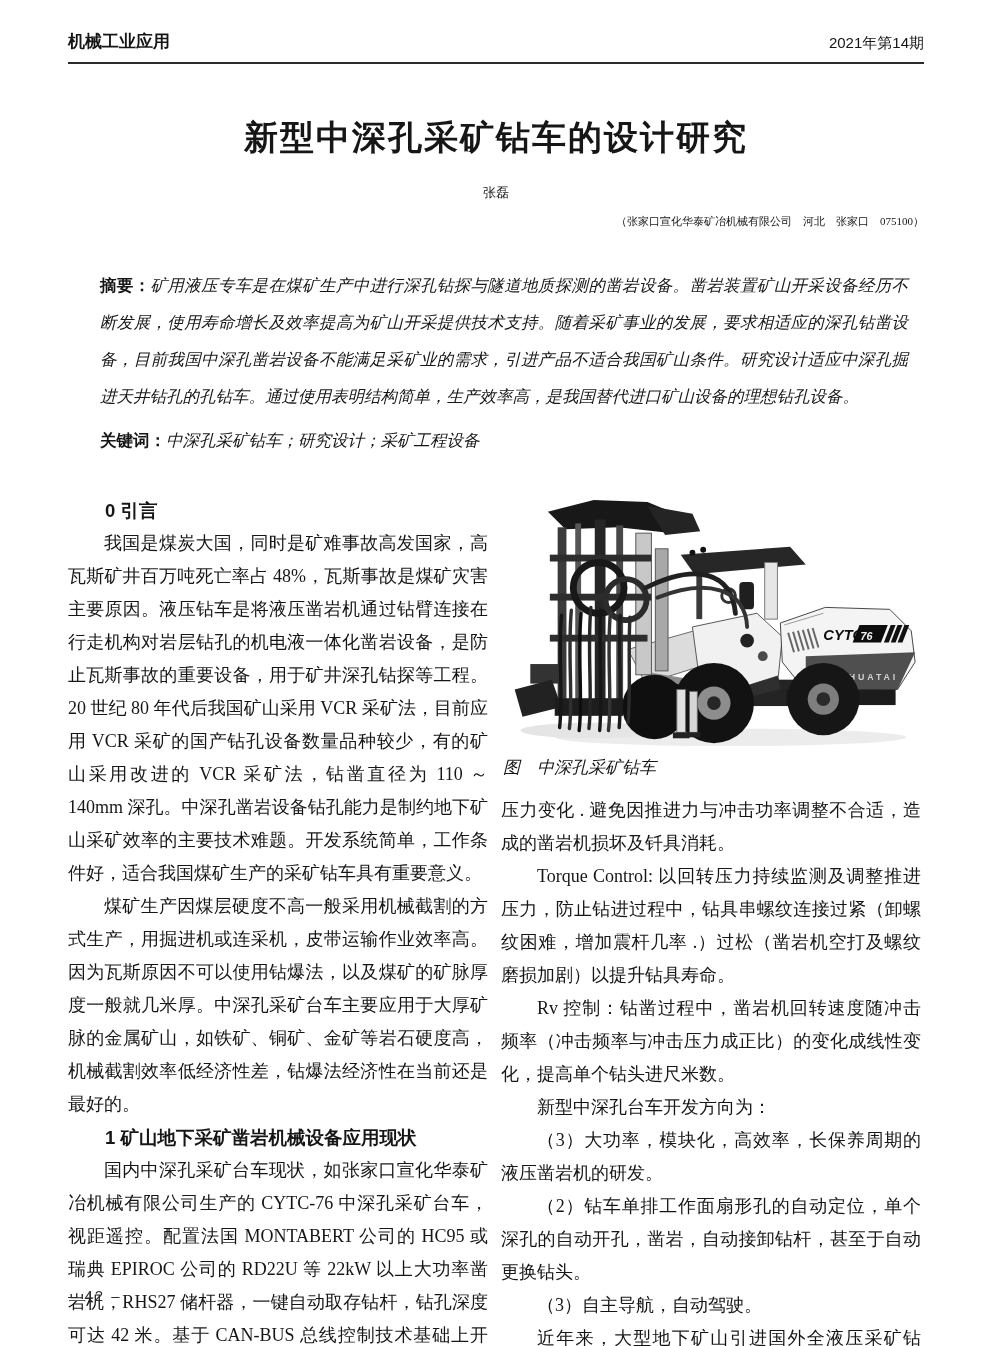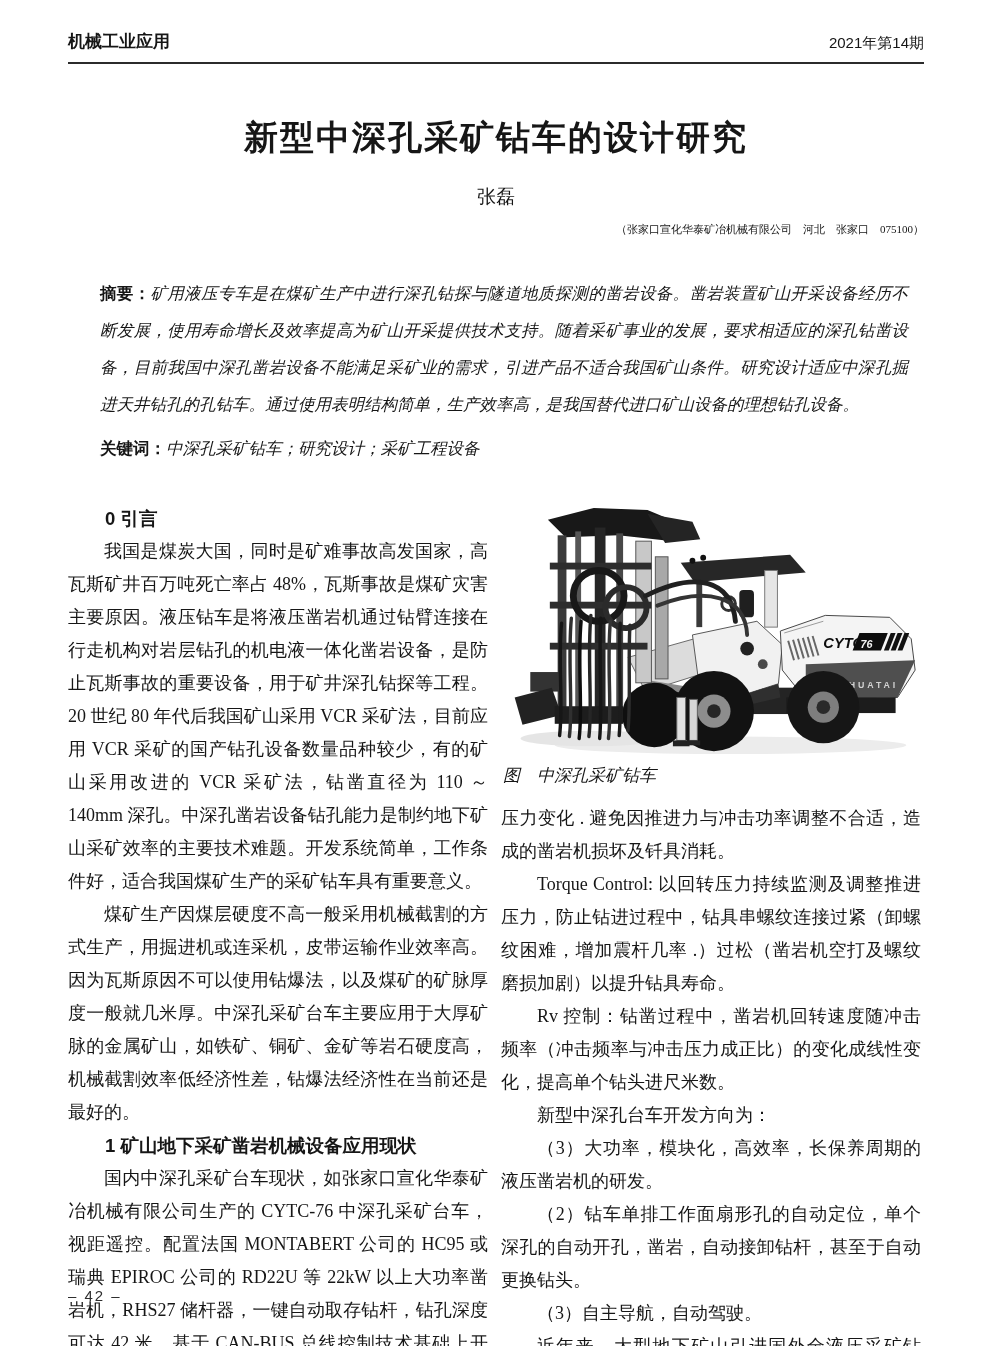--- a/index.html
+++ b/index.html
@@ -13,21 +13,21 @@
     display:flex;justify-content:space-between;align-items:flex-end;
     padding-top:30px;padding-bottom:9px;border-bottom:2px solid #2b2b2b;
   }
   .journal-name{font-family:"Liberation Sans","DejaVu Sans",sans-serif;font-weight:bold;font-size:17px;}
   .issue-label{font-family:"Liberation Sans","DejaVu Sans",sans-serif;font-size:15px;}
   
   .article-title{
     text-align:center;font-size:34px;font-weight:bold;letter-spacing:2px;
     margin-top:52px;line-height:44px;
   }
-  .author-line{text-align:center;font-size:19px;margin-top:24px;}
+  .author-line{text-align:center;font-size:13px;margin-top:24px;}
   .affiliation-line{text-align:right;font-size:11px;margin-top:12px;}
   
   .abstract-block{
     margin:38px 16px 0 32px;font-style:italic;font-size:16.5px;line-height:37px;
     text-align:justify;
   }
   .meta-label{font-style:normal;font-weight:bold;font-family:"Liberation Sans","DejaVu Sans",sans-serif;font-size:16.5px;}
   .keywords-block{margin:12px 16px 0 32px;font-style:italic;font-size:16.5px;line-height:27px;}
   
   .columns{display:flex;gap:13px;margin-top:40px;height:892px;overflow:hidden;}

